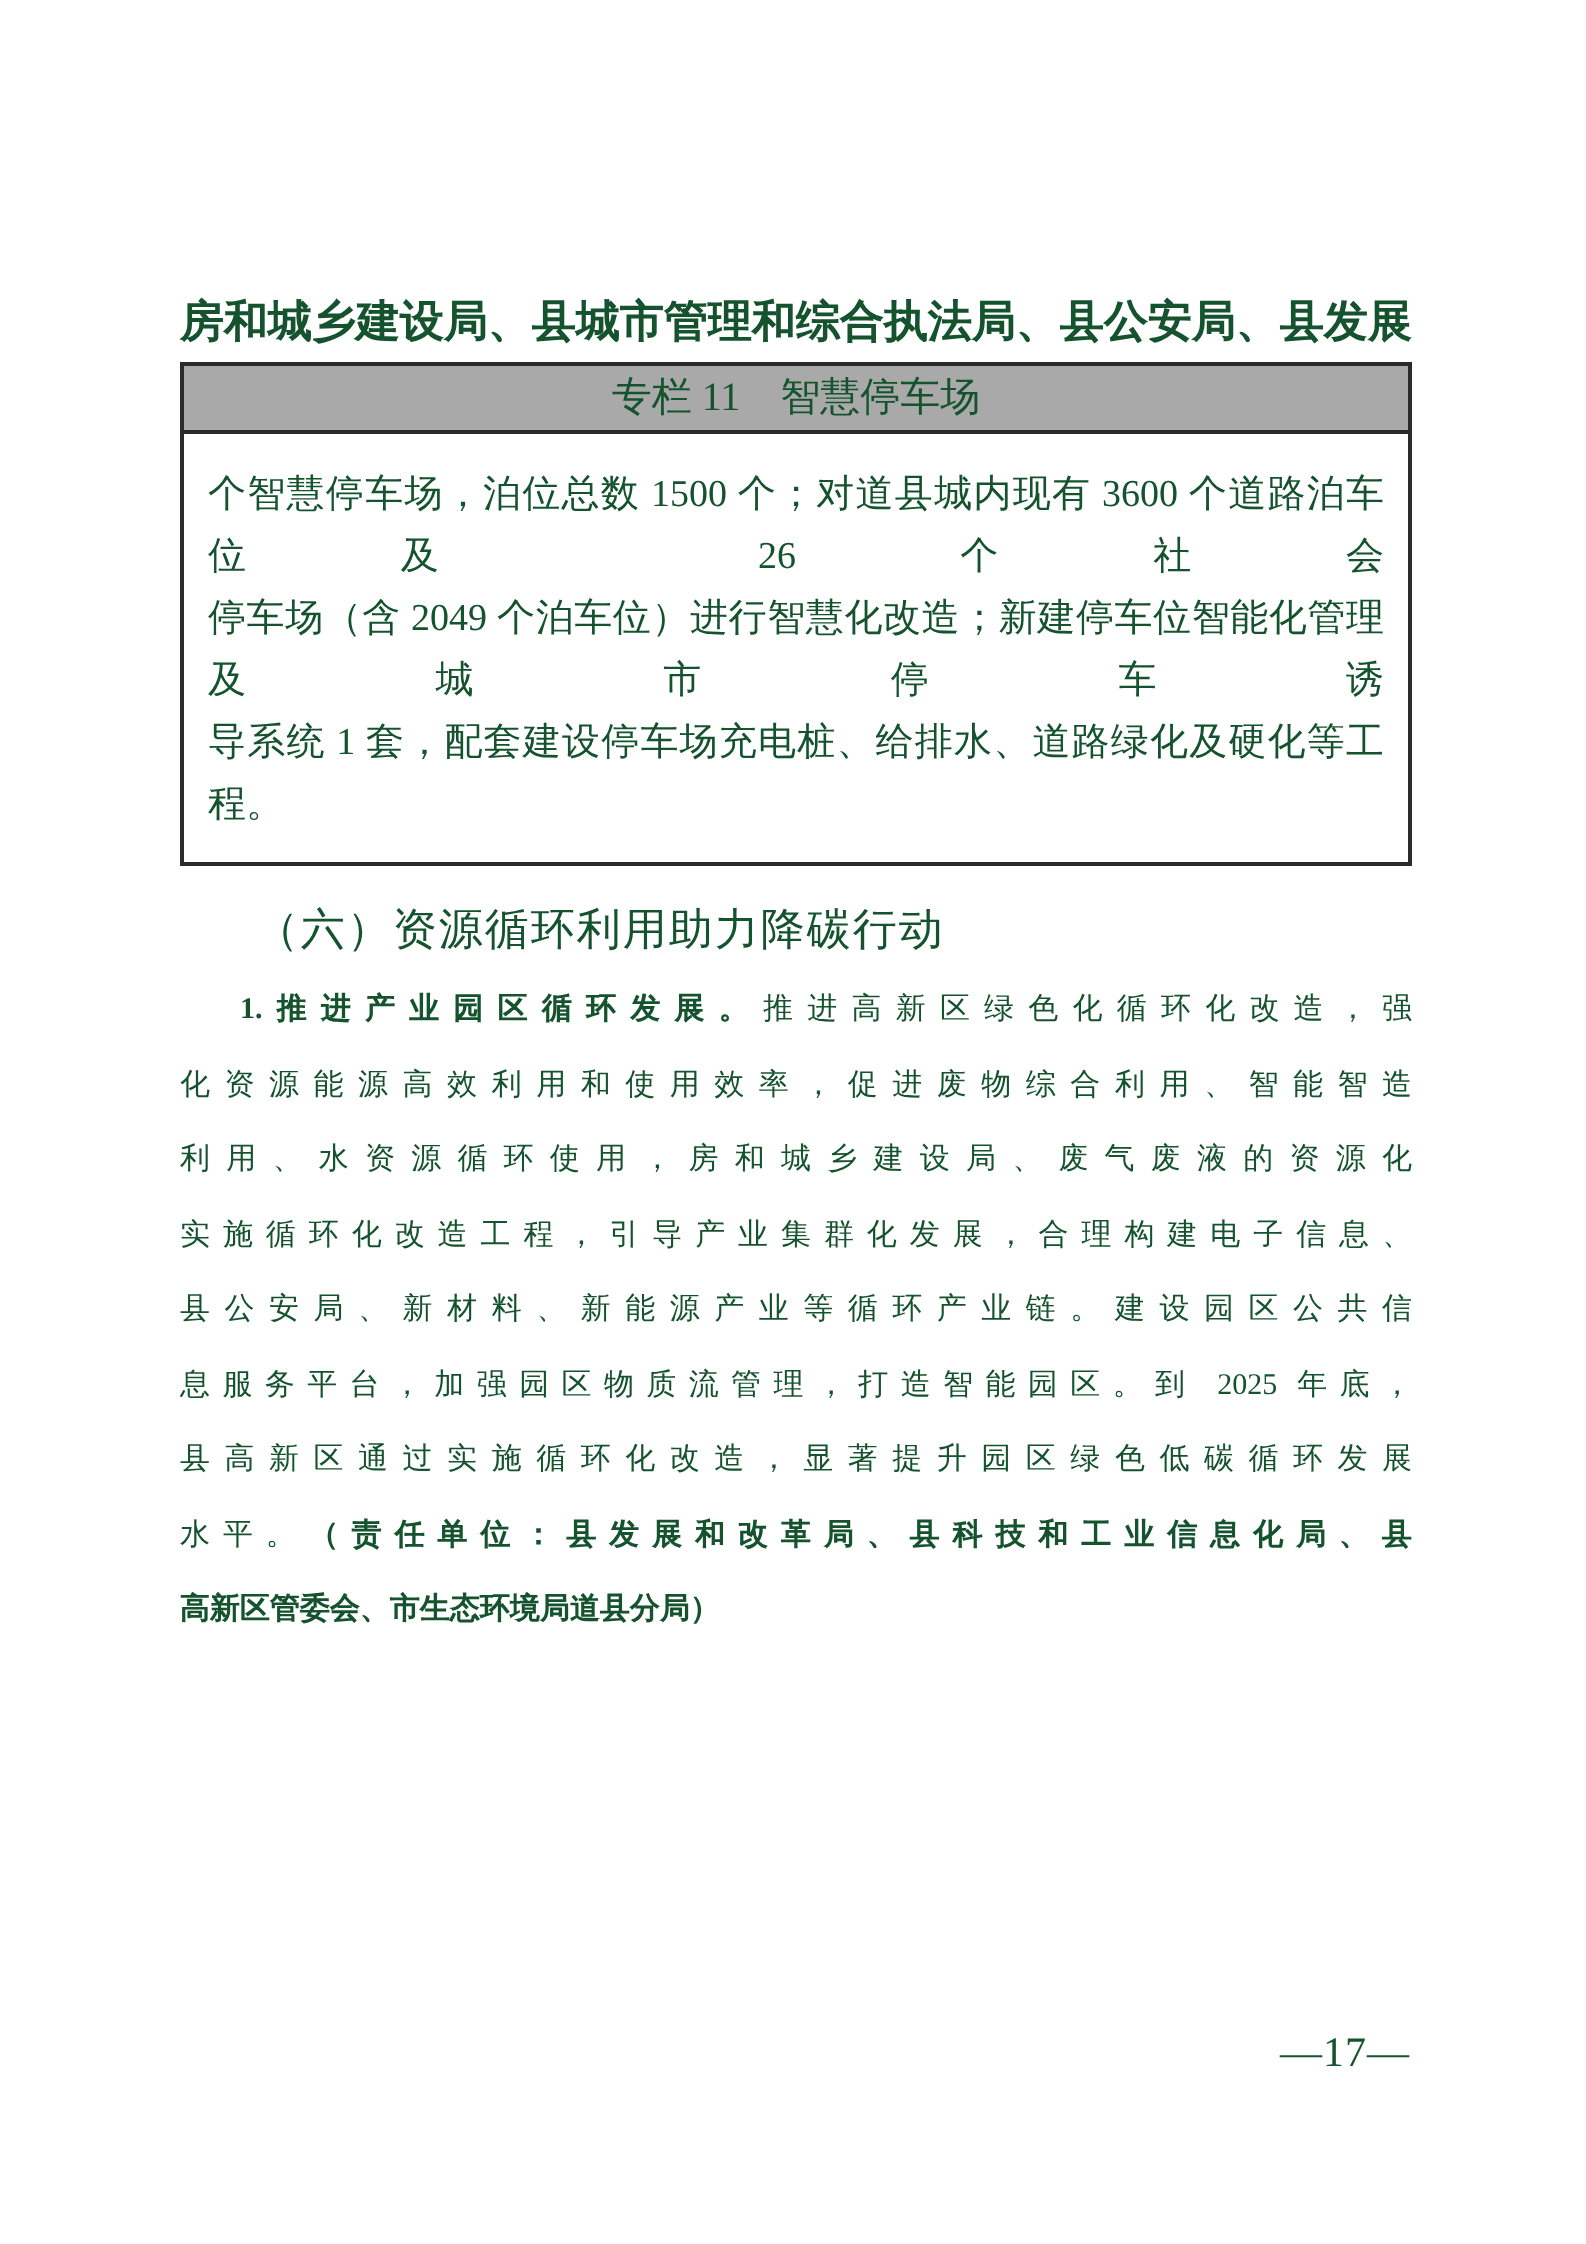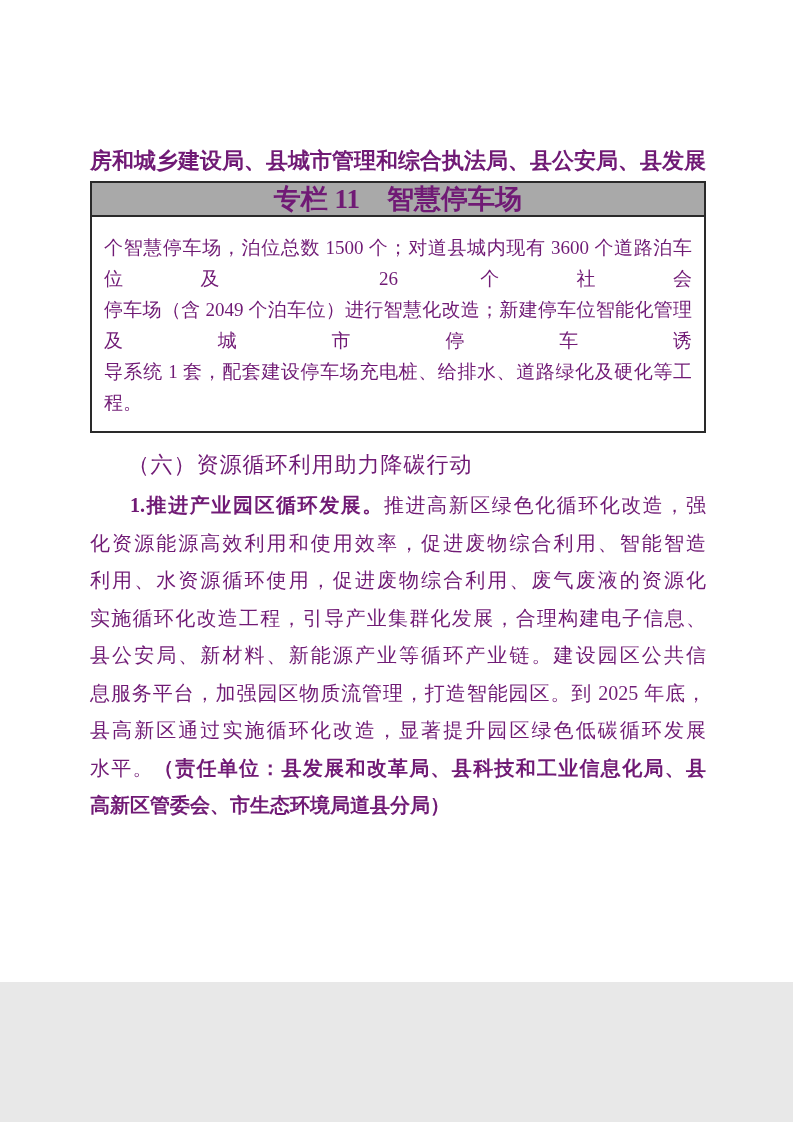--- a/index.html
+++ b/index.html
@@ -3,25 +3,25 @@
 <meta charset="utf-8">
 <style>
   html, body {
     margin: 0;
     padding: 0;
     background: #e8e8e8;
   }
   .page {
     position: relative;
     width: 793px;
-    height: 982px;
+    height: 1122px;
     margin: 0 auto;
     background: #ffffff;
     font-family: "Liberation Serif", "DejaVu Serif", serif;
-    color: #701a75;
+    color: #14532d;
     overflow: hidden;
   }
   .content {
     position: absolute;
     left: 90px;
     top: 141px;
     width: 616px;
   }
   .line {
     text-align: justify;
@@ -39,42 +39,42 @@
   }
 
   .column-box {
     margin-top: 1px;
     border: 2px solid #2a2a2a;
   }
   .column-box-header {
     background: #a9a9a9;
     border-bottom: 2px solid #2a2a2a;
     text-align: center;
-    font-weight: 700;
-    font-size: 27px;
+    font-weight: 400;
+    font-size: 20px;
     line-height: 30px;
     padding: 1px 0;
   }
   .column-box-body {
     padding: 15px 12px 13px 12px;
     font-size: 19px;
     line-height: 31px;
   }
 
   .section-heading {
     margin-top: 17px;
     font-size: 22px;
     font-weight: 400;
     line-height: 30px;
     text-indent: 1.7em;
     letter-spacing: 1px;
   }
 
   .para {
-    font-size: 20px;
+    font-size: 15px;
     line-height: 37.5px;
   }
   .para-1 { margin-top: 7px; }
   .para-2 { margin-top: 4px; }
 
   .page-number {
     position: absolute;
     top: 1012px;
     right: 88px;
     font-size: 21px;
@@ -99,21 +99,21 @@
           <div class="line"><span>停车场（含 2049 个泊车位）进行智慧化改造；新建停车位智能化管理及城市停车诱</span></div>
           <div class="line last"><span>导系统 1 套，配套建设停车场充电桩、给排水、道路绿化及硬化等工程。</span></div>
         </div>
     </div>
 
     <div class="section-heading">（六）资源循环利用助力降碳行动</div>
 
     <div class="para para-1">
         <div class="line indent"><span class="b">1.推进产业园区循环发展。</span><span>推进高新区绿色化循环化改造，强</span></div>
         <div class="line"><span>化资源能源高效利用和使用效率，促进废物综合利用、智能智造</span></div>
-        <div class="line"><span>利用、水资源循环使用，促进废物综合利用、废气废液的资源化</span></div>
+        <div class="line"><span>利用、水资源循环使用，房和城乡建设局、废气废液的资源化</span></div>
         <div class="line"><span>实施循环化改造工程，引导产业集群化发展，合理构建电子信息、</span></div>
         <div class="line"><span>县公安局、新材料、新能源产业等循环产业链。建设园区公共信</span></div>
         <div class="line"><span>息服务平台，加强园区物质流管理，打造智能园区。到 2025 年底，</span></div>
         <div class="line"><span>县高新区通过实施循环化改造，显著提升园区绿色低碳循环发展</span></div>
         <div class="line"><span>水平。</span><span class="b">（责任单位：县发展和改革局、县科技和工业信息化局、县</span></div>
         <div class="line last"><span class="b">高新区管委会、市生态环境局道县分局）</span></div>
       </div>
 
     <div class="para para-2">
         <div class="line indent"></div>

